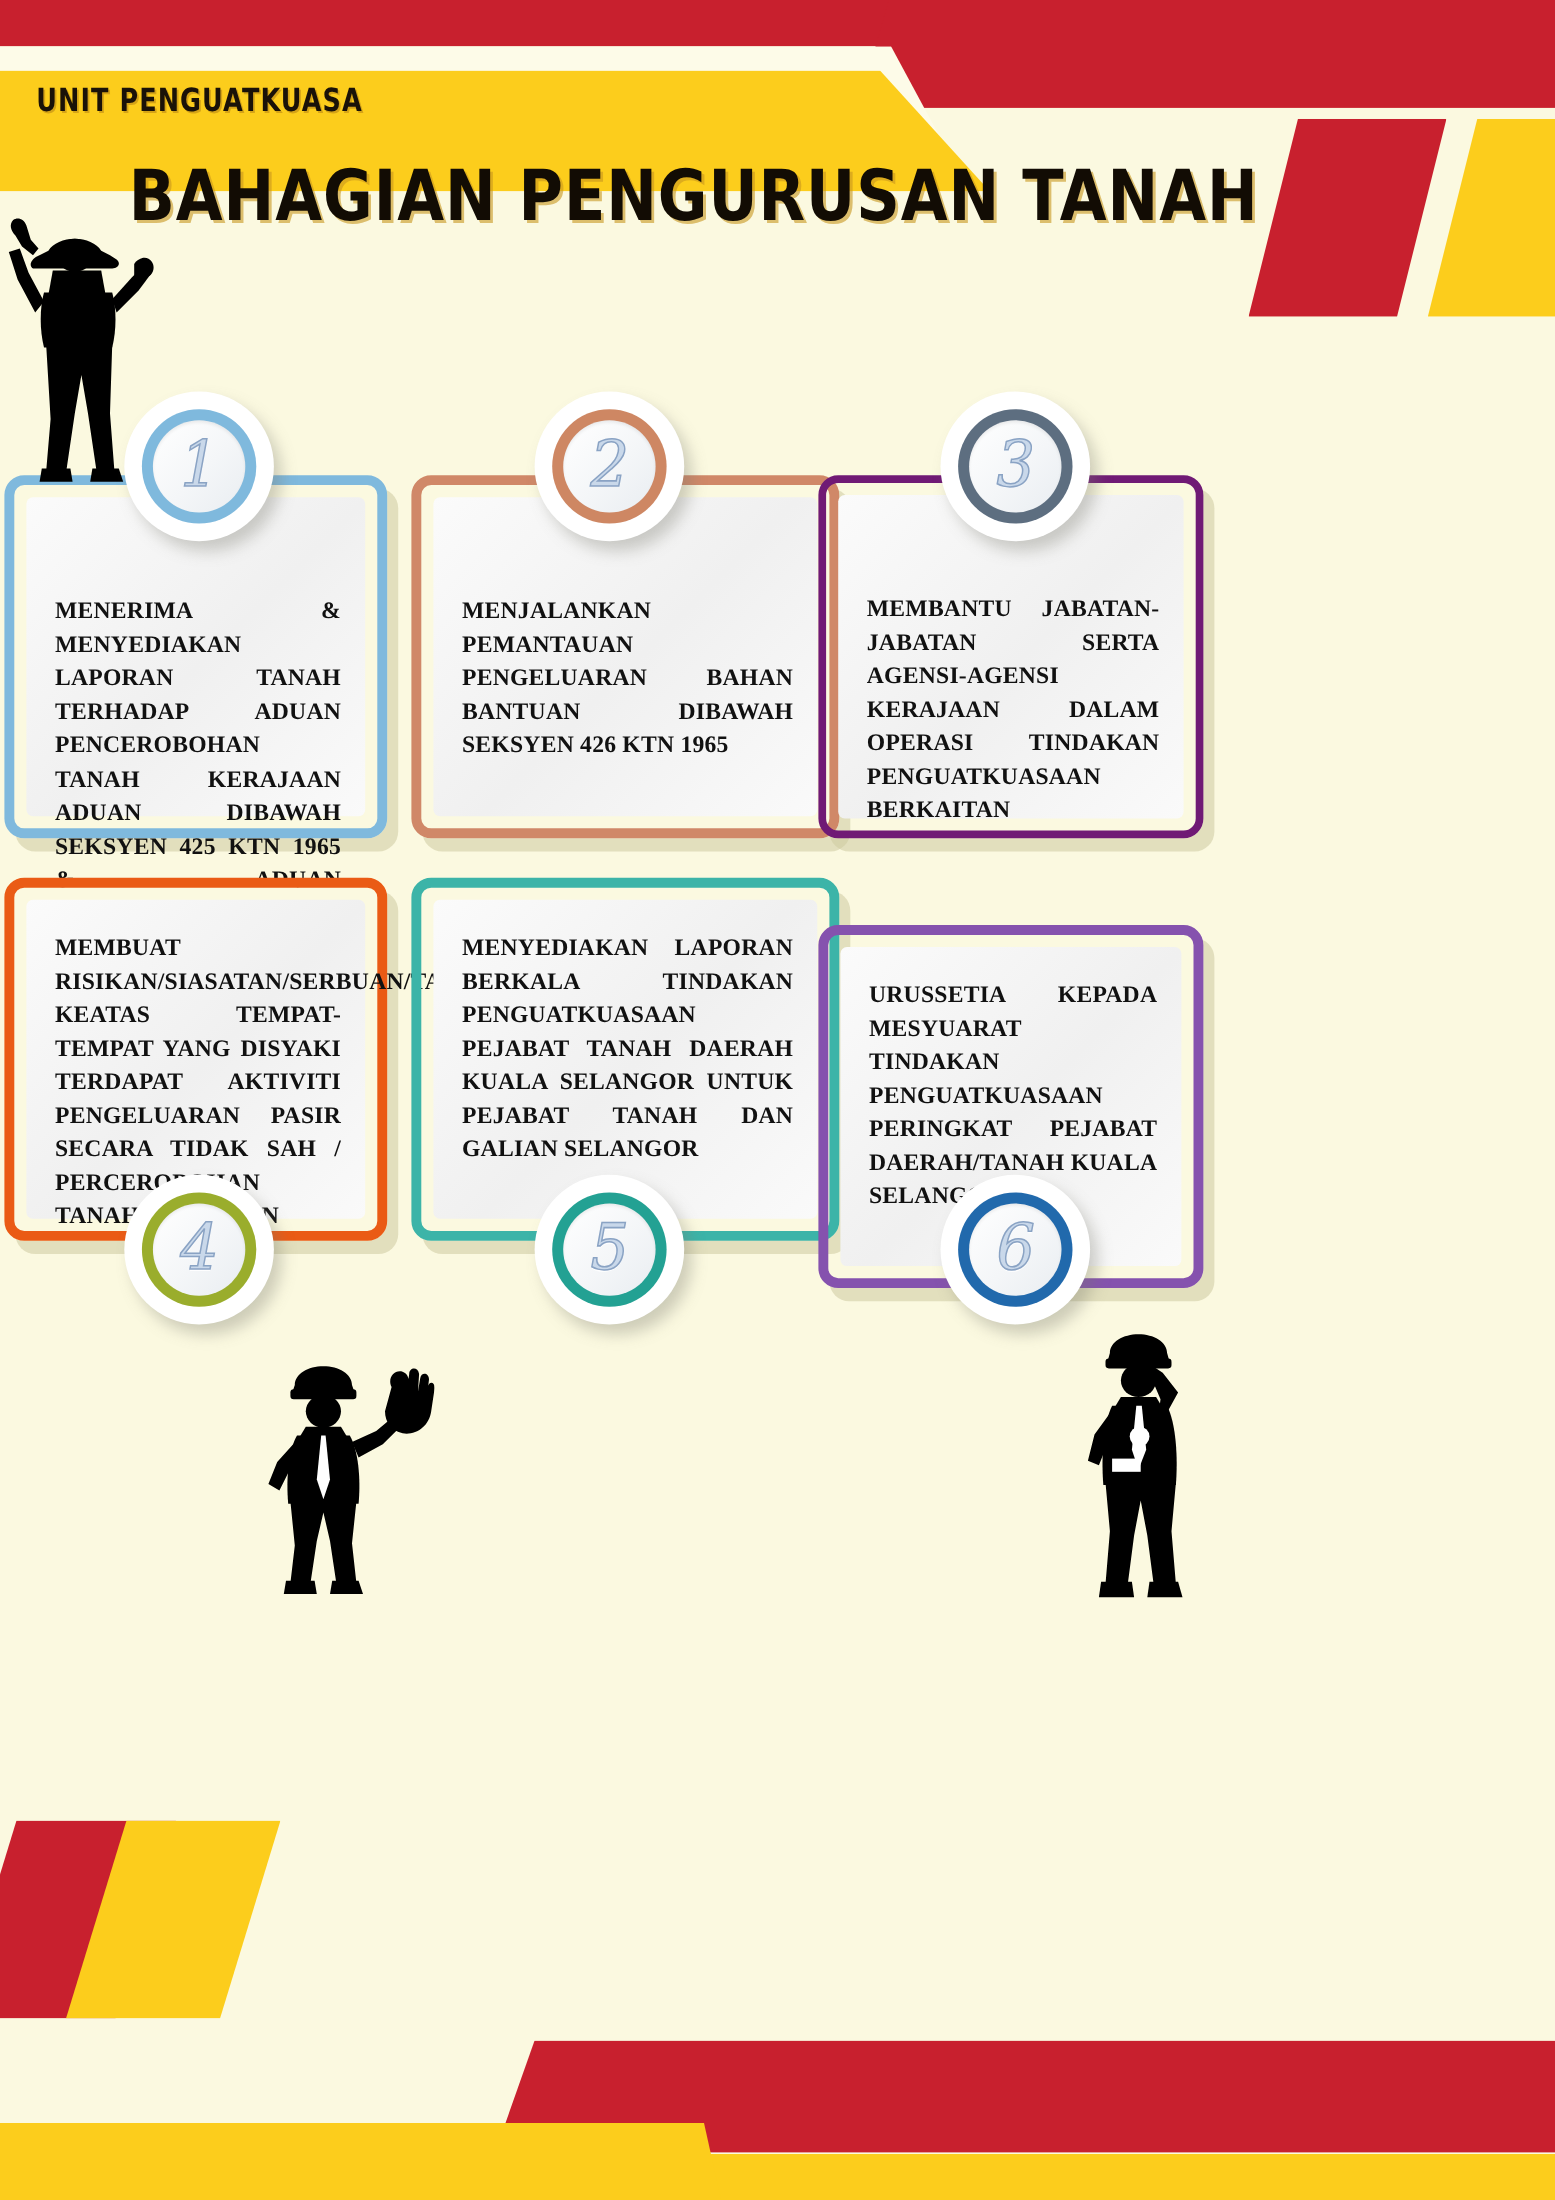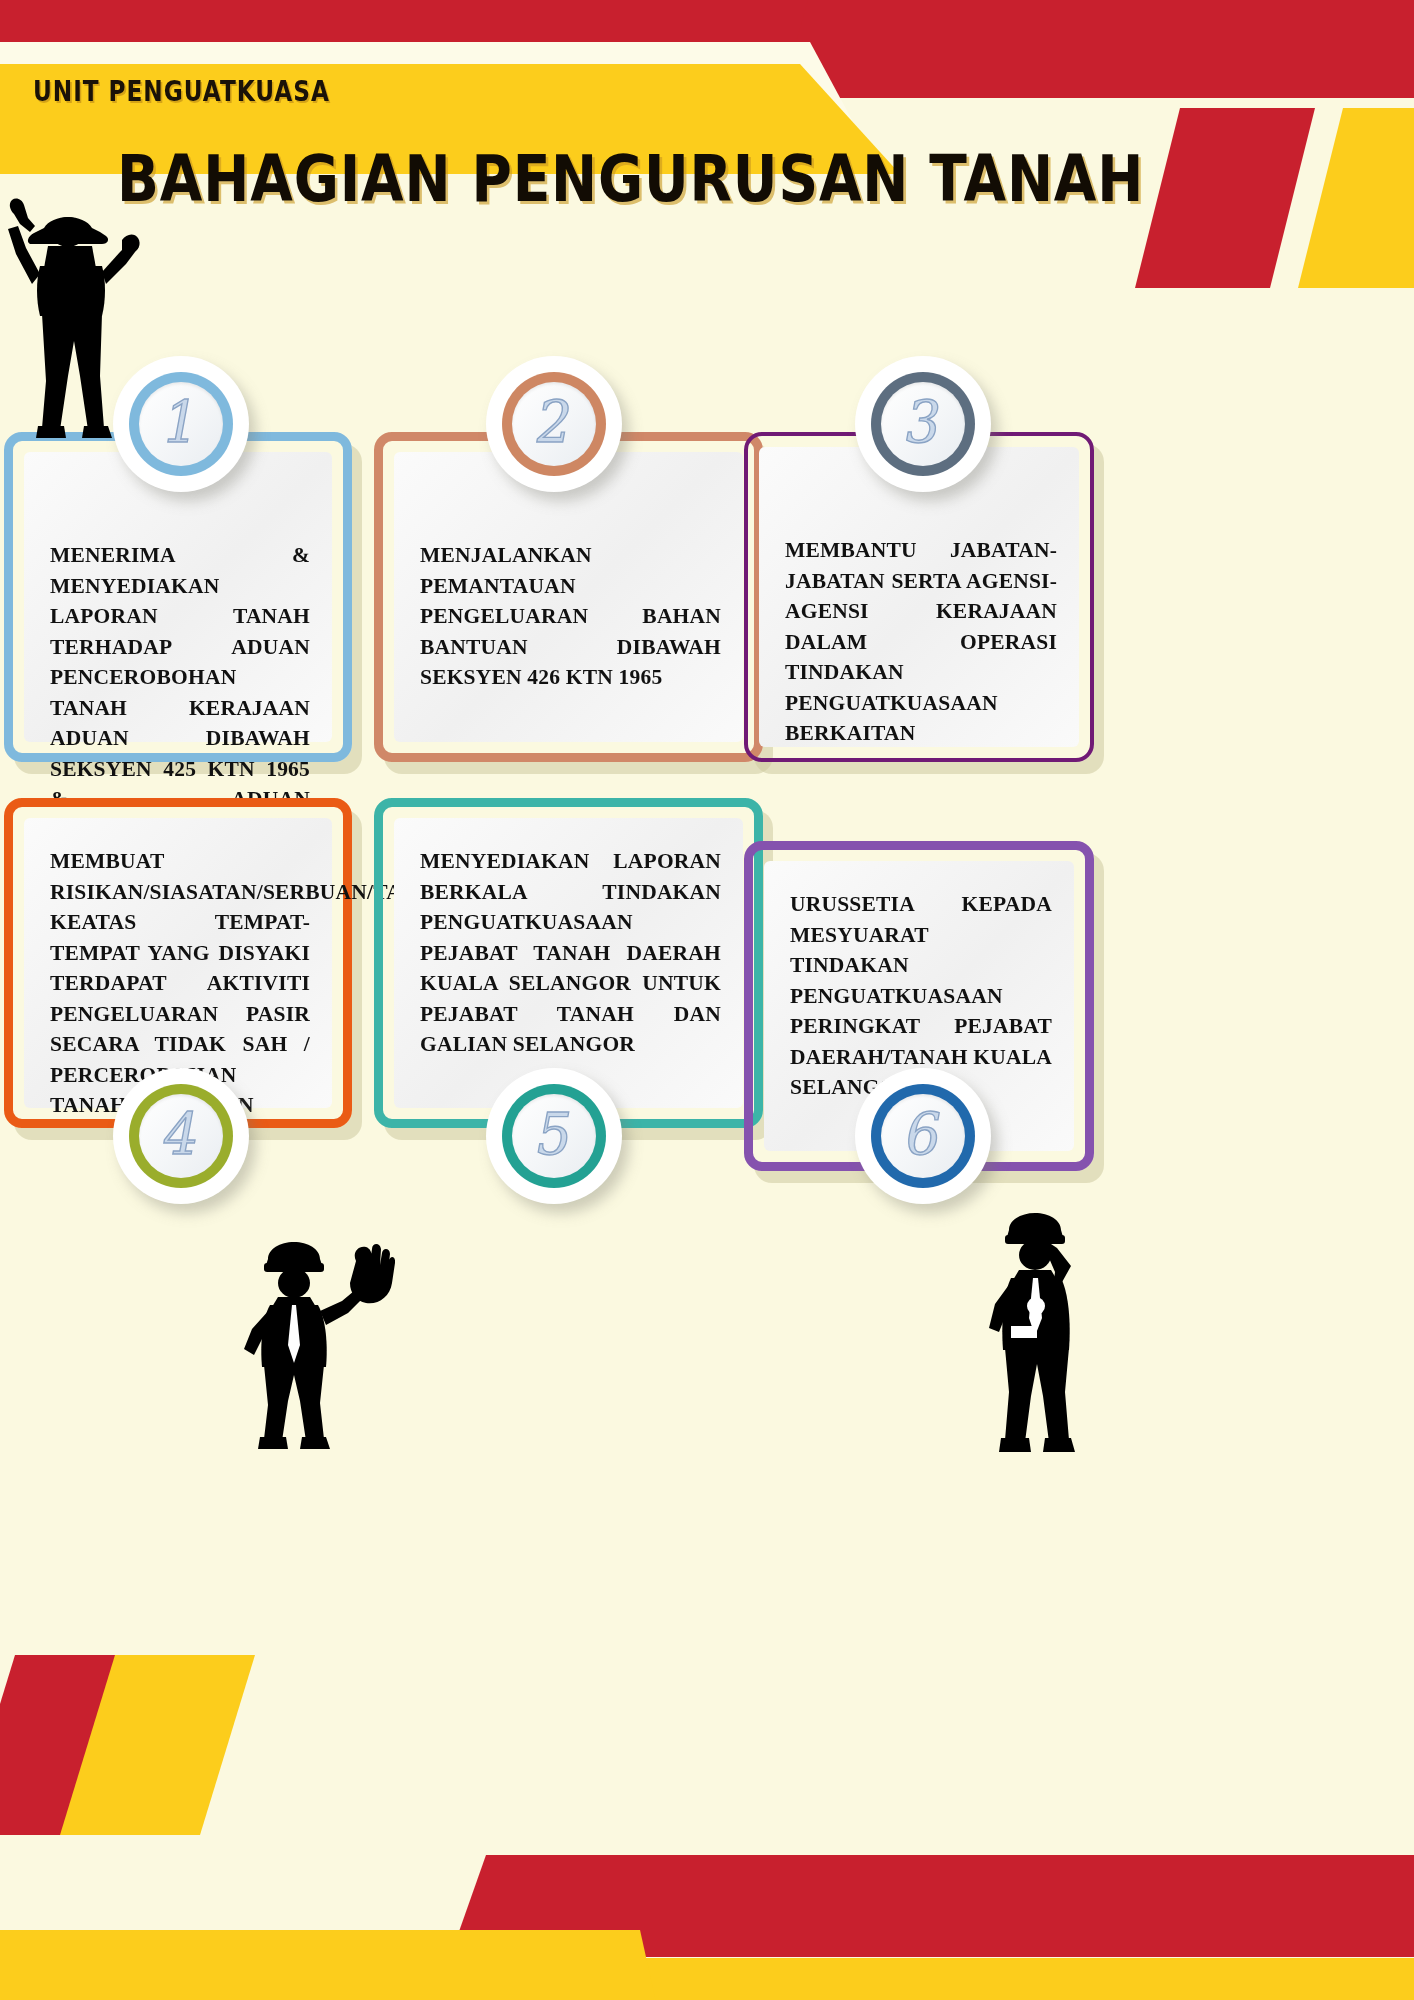--- a/index.html
+++ b/index.html
@@ -128,21 +128,21 @@
   }
 
   
   .c1{ left:4px;   width:348px; }
   .c2{ left:374px; width:389px; }
   .c3{ left:744px; width:350px; }
 
   
   .b-blue   { border:9px solid #7FB9DD; }
   .b-salmon { border:9px solid #D08868; }
-  .b-slate  { border:4px solid #701a75; }
+  .b-slate  { border:7px solid #701a75; }
   
   .b-orange { border:9px solid #EA5B15; }
   .b-teal   { border:9px solid #3CB4A8; }
   .b-purple { border:9px solid #8552AE;margin-top:43px; }
 
   .row.top .body{ top:88px; }
   .row.bottom .body{ top:28px; }
 
   
   .badge{

